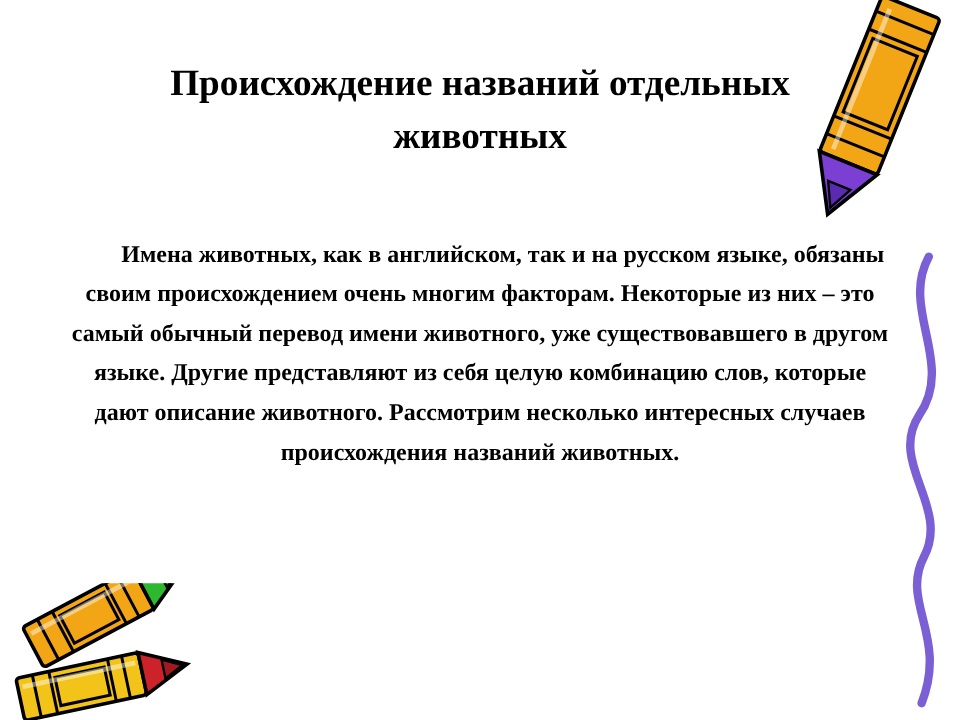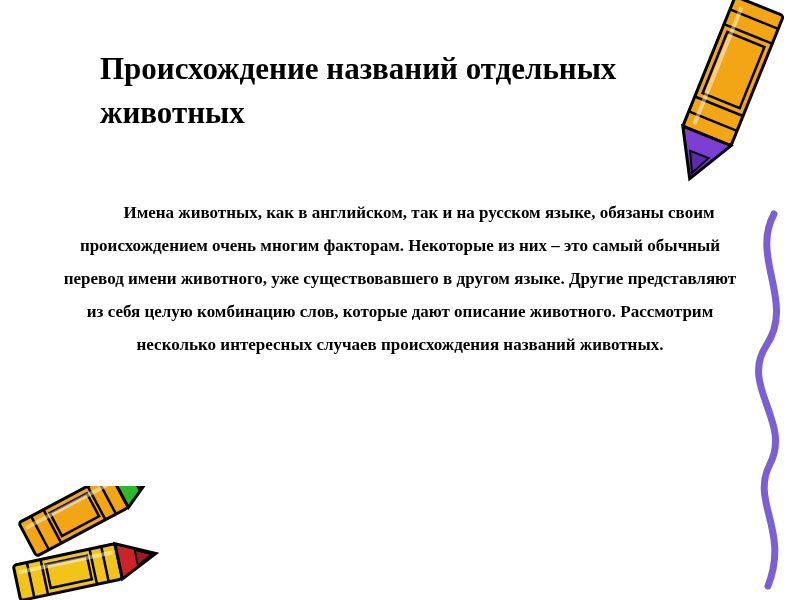--- a/index.html
+++ b/index.html
@@ -19,35 +19,36 @@
     inset: 0;
     width: 800px;
     height: 600px;
     background: #ffffff;
   }
   .title {
     position: absolute;
     left: 100px;
     top: 26px;
     width: 600px;
+    text-align: center;
     font-family: "Liberation Serif", serif;
     font-weight: bold;
     font-size: 31px;
     line-height: 44px;
     color: #000000;
   }
   .body-text {
     position: absolute;
     left: 55px;
     top: 182px;
     width: 690px;
     text-align: center;
     font-family: "Liberation Serif", serif;
     font-weight: bold;
-    font-size: 17px;
+    font-size: 20px;
     line-height: 33px;
     color: #000000;
     text-indent: 0;
     margin-top: 14px;
   }
   .body-text .first-line-indent {
     display: inline-block;
     width: 38px;
   }
   .deco {

